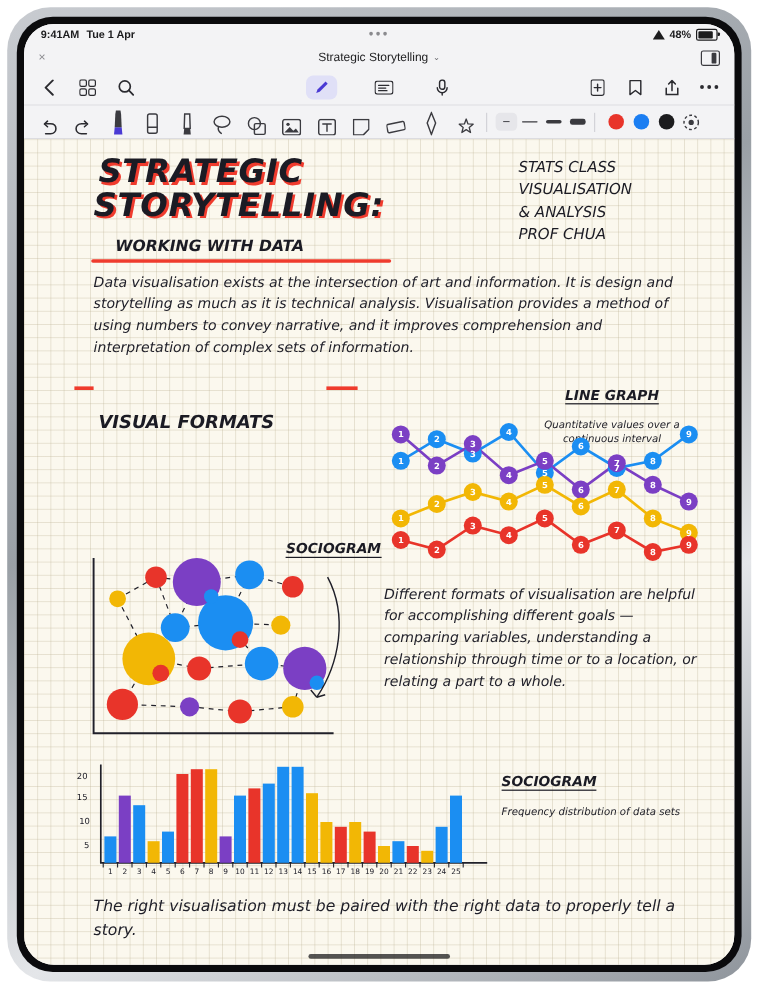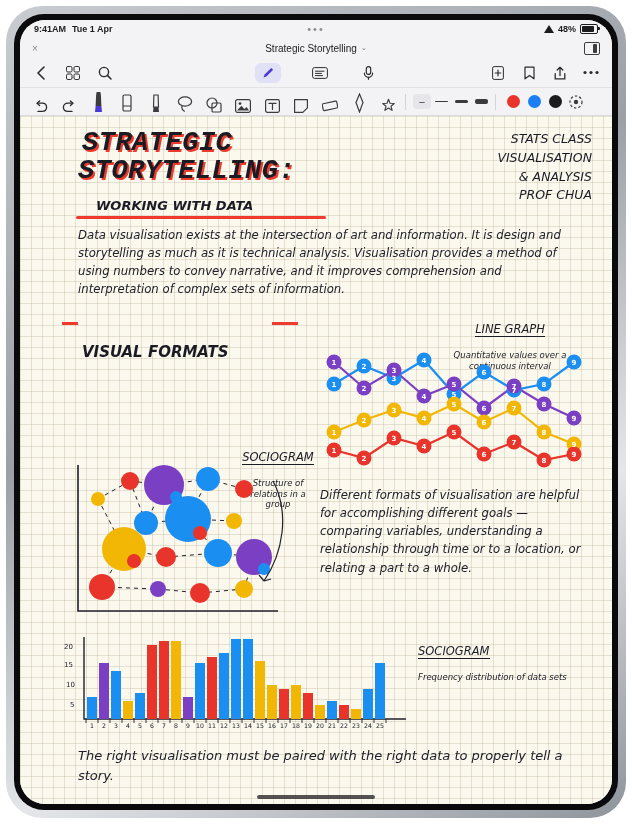--- a/index.html
+++ b/index.html
@@ -74,39 +74,39 @@
   
   .canvas{
     position:relative;height:100%;background:#fbf8ee;
     background-image:linear-gradient(to right,rgba(190,180,150,.35) 1px,transparent 1px),
                      linear-gradient(to bottom,rgba(190,180,150,.35) 1px,transparent 1px);
     background-size:11px 11px;overflow:hidden;
   }
   .hand{font-family:"DejaVu Sans",sans-serif;color:#20202a;}
 
   .h1{position:absolute;left:62px;top:14px;font-size:27px;font-weight:bold;font-style:italic;
-      letter-spacing:.5px;color:#1b1b24;text-shadow:2px 2px 0 #ef3b2d;line-height:1.02;font-family:Liberation Mono, monospace;}
+      letter-spacing:.5px;color:#1b1b24;text-shadow:2px 2px 0 #ef3b2d;line-height:1.02;}
   .h1 .l2{display:block;margin-left:-4px;}
   .sub{position:absolute;left:76px;top:82px;font-size:13px;font-weight:bold;font-style:italic;color:#1b1b24;}
   .subline{position:absolute;left:56px;top:100px;width:250px;height:3px;background:#ef3b2d;border-radius:2px;}
 
   .cls{position:absolute;right:20px;top:14px;width:160px;font-size:12.5px;line-height:1.5;color:#1b1b24;font-style:italic;}
 
   .para{position:absolute;font-size:11.7px;line-height:1.55;color:#20202a;font-style:italic;}
   .p1{left:58px;top:110px;width:495px;}
 
   .vf{position:absolute;left:62px;top:198px;font-size:15px;font-weight:bold;font-style:italic;color:#1b1b24;margin-top:29px;}
   .vf-dash-l{position:absolute;left:42px;top:206px;width:16px;height:3px;background:#ef3b2d;}
   .vf-dash-r{position:absolute;left:252px;top:206px;width:26px;height:3px;background:#ef3b2d;}
   .p2{left:58px;top:222px;width:240px;}
   .p3{left:300px;top:370px;width:268px;}
   .p4{left:58px;top:630px;width:500px;font-size:13px;}
 
   .lbl{position:absolute;font-style:italic;color:#1b1b24;}
-  .lbl .t{font-weight:normal;font-size:11.5px;border-bottom:1.5px solid #1b1b24;}
+  .lbl .t{font-weight:bold;font-size:11.5px;border-bottom:1.5px solid #1b1b24;}
   .lbl .d{font-size:8.5px;line-height:1.25;display:block;margin-top:13px;}
 
   .linegraph{position:absolute;left:300px;top:230px;width:268px;height:128px;}
   .socio{position:absolute;left:48px;top:345px;width:245px;height:170px;}
   .hist{position:absolute;left:42px;top:515px;width:350px;height:110px;}
 
   .homebar{position:absolute;left:50%;transform:translateX(-50%);bottom:5px;width:118px;height:4px;border-radius:3px;background:#1c1c1e;opacity:.75;}
 </style>
 </head>
 <body>
@@ -318,21 +318,21 @@
 
     <div class="canvas">
 
       <div class="h1 hand">
         <span>STRATEGIC</span>
         <span class="l2">STORYTELLING:</span>
       </div>
       <div class="sub hand">WORKING WITH DATA</div>
       <div class="subline"></div>
 
-      <div class="cls hand" style="white-space:pre-line;text-align:right;">STATS CLASS
+      <div class="cls hand" style="white-space:pre-line;">STATS CLASS
 VISUALISATION
 &amp; ANALYSIS
 PROF CHUA</div>
 
       <div class="para hand p1">Data visualisation exists at the intersection of art and information. It is design and storytelling as much as it is technical analysis. Visualisation provides a method of using numbers to convey narrative, and it improves comprehension and interpretation of complex sets of information.</div>
 
       <div class="vf-dash-l"></div>
       <div class="vf hand">VISUAL FORMATS</div>
       <div class="vf-dash-r"></div>
 
@@ -424,21 +424,20 @@
                 <text x="164" y="110.5">6</text>
                 <text x="194" y="98.5">7</text>
                 <text x="224" y="116.5">8</text>
                 <text x="254" y="110.5">9</text>
           </g>
         </svg>
       </div>
 
       <div class="lbl hand" style="left:218px;top:330px;width:80px;text-align:center;">
         <span class="t">SOCIOGRAM</span>
-        <span class="d">Structure of relations in a group</span>
       </div>
 
       <div class="socio">
         <svg width="245" height="170" viewBox="0 0 245 170">
           <path d="M10 4 V150 H210" stroke="#20202a" stroke-width="1.6" fill="none"></path>
           <g stroke="#20202a" stroke-width="1" stroke-dasharray="4 4" fill="none">
             <path d="M30 38 L62 20"></path>
                 <path d="M62 20 L96 24"></path>
                 <path d="M96 24 L140 18"></path>
                 <path d="M140 18 L176 28"></path>

